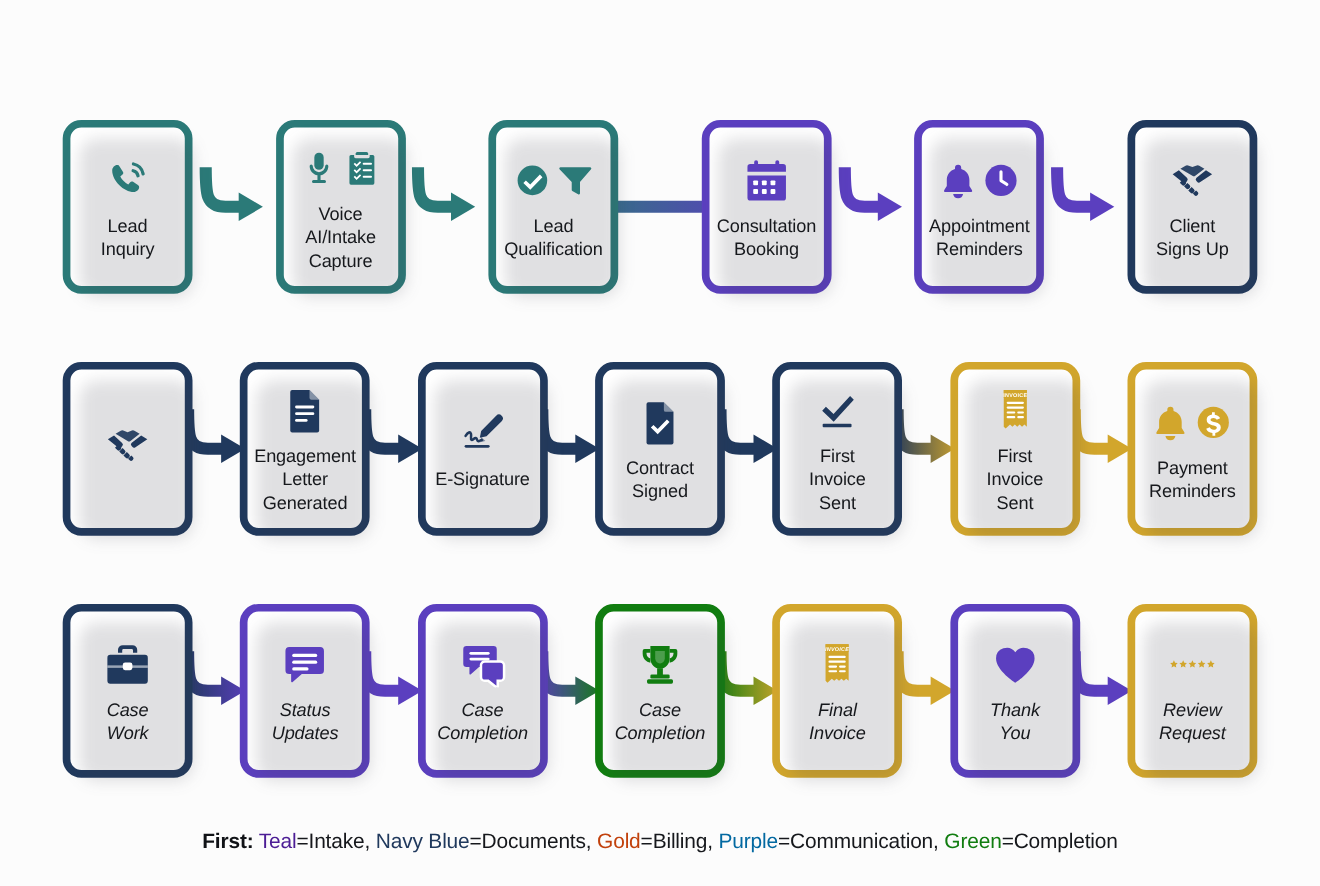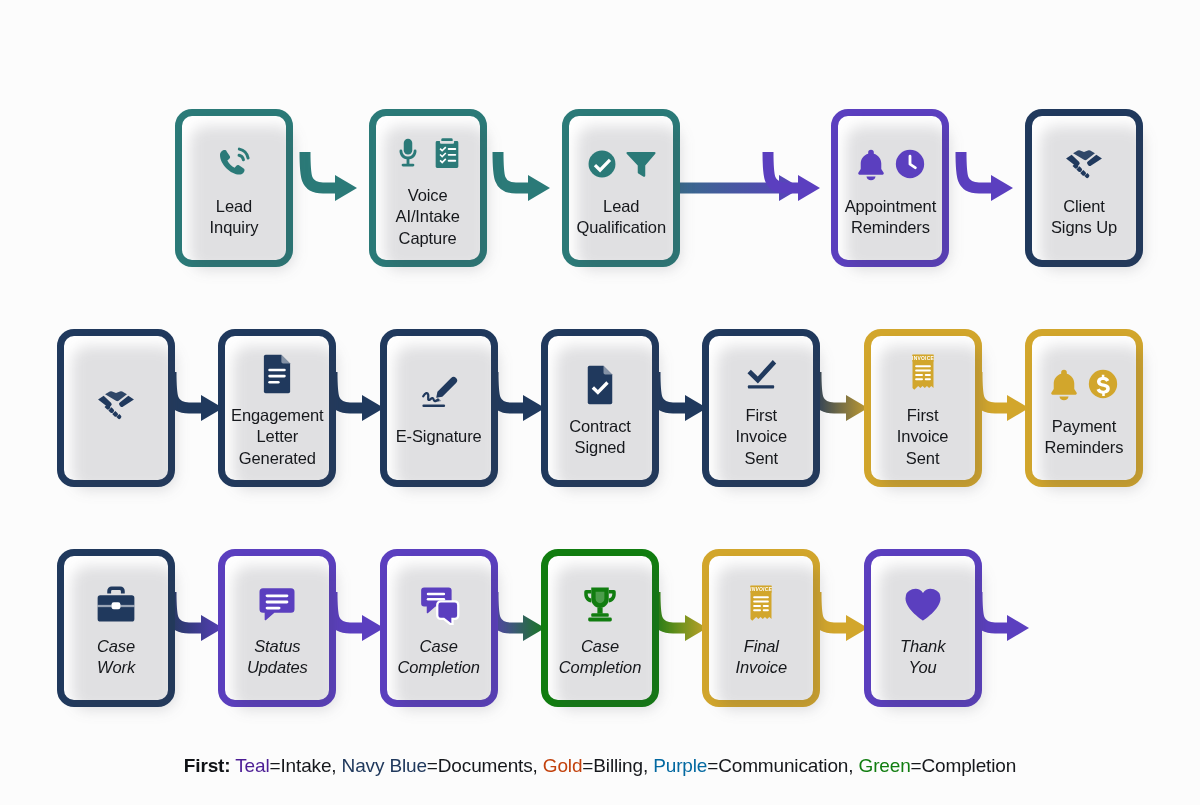--- a/index.html
+++ b/index.html
@@ -121,21 +121,21 @@
   #legend .sw-teal   { color: #4c1d95; }
   #legend .sw-navy   { color: #20395d; }
   #legend .sw-gold   { color: #c2410c; }
   #legend .sw-purple { color: #0369a1; }
   #legend .sw-green  { color: #117d10; }
 </style>
 </head>
 <body>
 
 <div id="flow-canvas">
-  <div class="row" id="row-1" style="padding-left: 57px; padding-right: 57px; box-sizing: border-box; justify-content: flex-end;">
+  <div class="row" id="row-1" style="padding-left: 57px; padding-right: 57px; box-sizing: border-box;">
       <div class="card c-teal">
         <div class="icon-wrap">
           <span>
             <svg width="42" height="42" viewBox="0 0 48 48" fill="#2b7a78">
               <path d="M13 8c-2.2 0-5 2.6-5 5.6 0 10.5 11.9 22.4 22.4 22.4 3 0 5.6-2.8 5.6-5 0-1-.4-1.6-1.3-2.2l-5-3.3c-1-.7-2.2-.5-3 .4l-2 2.3c-3.4-1.7-6.6-4.9-8.3-8.3l2.3-2c.9-.8 1.1-2 .4-3l-3.3-5C15.2 8.4 14.4 8 13 8z"></path>
               <path d="M29 10.5a1.9 1.9 0 1 0 .7-3.7 1.9 1.9 0 0 0-.7 3.7z" opacity="0"></path>
               <path d="M28.4 6.6a1.7 1.7 0 0 1 2-1.3 14.6 14.6 0 0 1 11.3 11.3 1.7 1.7 0 1 1-3.3.7A11.2 11.2 0 0 0 29.7 8.6a1.7 1.7 0 0 1-1.3-2z"></path>
               <path d="M28.1 13.6a1.7 1.7 0 0 1 2-1.3 8.2 8.2 0 0 1 6.3 6.3 1.7 1.7 0 1 1-3.3.7 4.8 4.8 0 0 0-3.7-3.7 1.7 1.7 0 0 1-1.3-2z"></path>
             </svg>
           </span>
@@ -215,20 +215,41 @@
         <svg width="170" height="92" viewBox="0 0 170 92">
           <defs>
             <linearGradient id="g3" x1="0" y1="0" x2="170" y2="0" gradientUnits="userSpaceOnUse">
               <stop offset="0" stop-color="#2b7a78"></stop>
               <stop offset="1" stop-color="#5b3fbf"></stop>
             </linearGradient>
           </defs>
           <path d="M10 8 C10 34, 10 46, 30 46 L150 46" fill="none" stroke="url(#g3)" stroke-width="11" stroke-linecap="butt"></path>
           <path d="M146 33 L168 46 L146 59 Z" fill="url(#g3)"></path>
         </svg>
+      </div>
+      <div class="card c-purple">
+        <div class="icon-wrap">
+          <span>
+            <svg width="42" height="42" viewBox="0 0 48 48" fill="#5b3fbf">
+              <path d="M13 3a2 2 0 0 1 2 2v2h18V5a2 2 0 0 1 4 0v2h4a3 3 0 0 1 3 3v5H4v-5a3 3 0 0 1 3-3h4V5a2 2 0 0 1 2-2z"></path>
+              <path d="M4 19h40v23a3 3 0 0 1-3 3H7a3 3 0 0 1-3-3z"></path>
+              <g fill="#ffffff">
+                <rect x="10" y="24" width="5" height="5" rx="1"></rect>
+                <rect x="19" y="24" width="5" height="5" rx="1"></rect>
+                <rect x="28" y="24" width="5" height="5" rx="1"></rect>
+                <rect x="37" y="24" width="0" height="0"></rect>
+                <rect x="10" y="33" width="5" height="5" rx="1"></rect>
+                <rect x="19" y="33" width="5" height="5" rx="1"></rect>
+                <rect x="28" y="33" width="5" height="5" rx="1"></rect>
+              </g>
+            </svg>
+          </span>
+        </div>
+        <div class="card-label">Consultation
+Booking</div>
       </div>
       <div class="gap" style="flex: 0 0 75.6px;">
         <svg width="64" height="92" viewBox="0 0 64 92">
           <defs>
             <linearGradient id="g4" x1="0" y1="0" x2="64" y2="0" gradientUnits="userSpaceOnUse">
               <stop offset="0" stop-color="#5b3fbf"></stop>
               <stop offset="1" stop-color="#5b3fbf"></stop>
             </linearGradient>
           </defs>
           <path d="M6 10 C6 34, 6 46, 24 46 L40 46" fill="none" stroke="url(#g4)" stroke-width="11" stroke-linecap="butt"></path>
@@ -631,16 +652,31 @@
           <defs>
             <linearGradient id="g17" x1="0" y1="0" x2="64" y2="0" gradientUnits="userSpaceOnUse">
               <stop offset="0" stop-color="#5b3fbf"></stop>
               <stop offset="1" stop-color="#5b3fbf"></stop>
             </linearGradient>
           </defs>
           <path d="M6 10 C6 34, 6 46, 24 46 L40 46" fill="none" stroke="url(#g17)" stroke-width="11" stroke-linecap="butt"></path>
           <path d="M36 33 L58 46 L36 59 Z" fill="url(#g17)"></path>
         </svg>
       </div>
+      <div class="card c-gold">
+        <div class="icon-wrap">
+          <span>
+            <svg width="42" height="11.760000000000002" viewBox="0 0 120 24" fill="#d2a62c">
+              <path transform="translate(0,0)" d="M12 1.8l3 6.2 6.8 1-4.9 4.8 1.2 6.8-6.1-3.2-6.1 3.2 1.2-6.8L2.2 9l6.8-1z"></path>
+              <path transform="translate(24,0)" d="M12 1.8l3 6.2 6.8 1-4.9 4.8 1.2 6.8-6.1-3.2-6.1 3.2 1.2-6.8L2.2 9l6.8-1z"></path>
+              <path transform="translate(48,0)" d="M12 1.8l3 6.2 6.8 1-4.9 4.8 1.2 6.8-6.1-3.2-6.1 3.2 1.2-6.8L2.2 9l6.8-1z"></path>
+              <path transform="translate(72,0)" d="M12 1.8l3 6.2 6.8 1-4.9 4.8 1.2 6.8-6.1-3.2-6.1 3.2 1.2-6.8L2.2 9l6.8-1z"></path>
+              <path transform="translate(96,0)" d="M12 1.8l3 6.2 6.8 1-4.9 4.8 1.2 6.8-6.1-3.2-6.1 3.2 1.2-6.8L2.2 9l6.8-1z"></path>
+            </svg>
+          </span>
+        </div>
+        <div class="card-label">Review
+Request</div>
+      </div>
     </div>
 
   <div id="legend"><span class="legend-title">First:</span> <span class="sw-teal">Teal</span><span>=Intake,</span> <span class="sw-navy">Navy Blue</span><span>=Documents,</span> <span class="sw-gold">Gold</span><span>=Billing,</span> <span class="sw-purple">Purple</span><span>=Communication,</span> <span class="sw-green">Green</span><span>=Completion</span></div>
 </div>
 
 </body></html>

